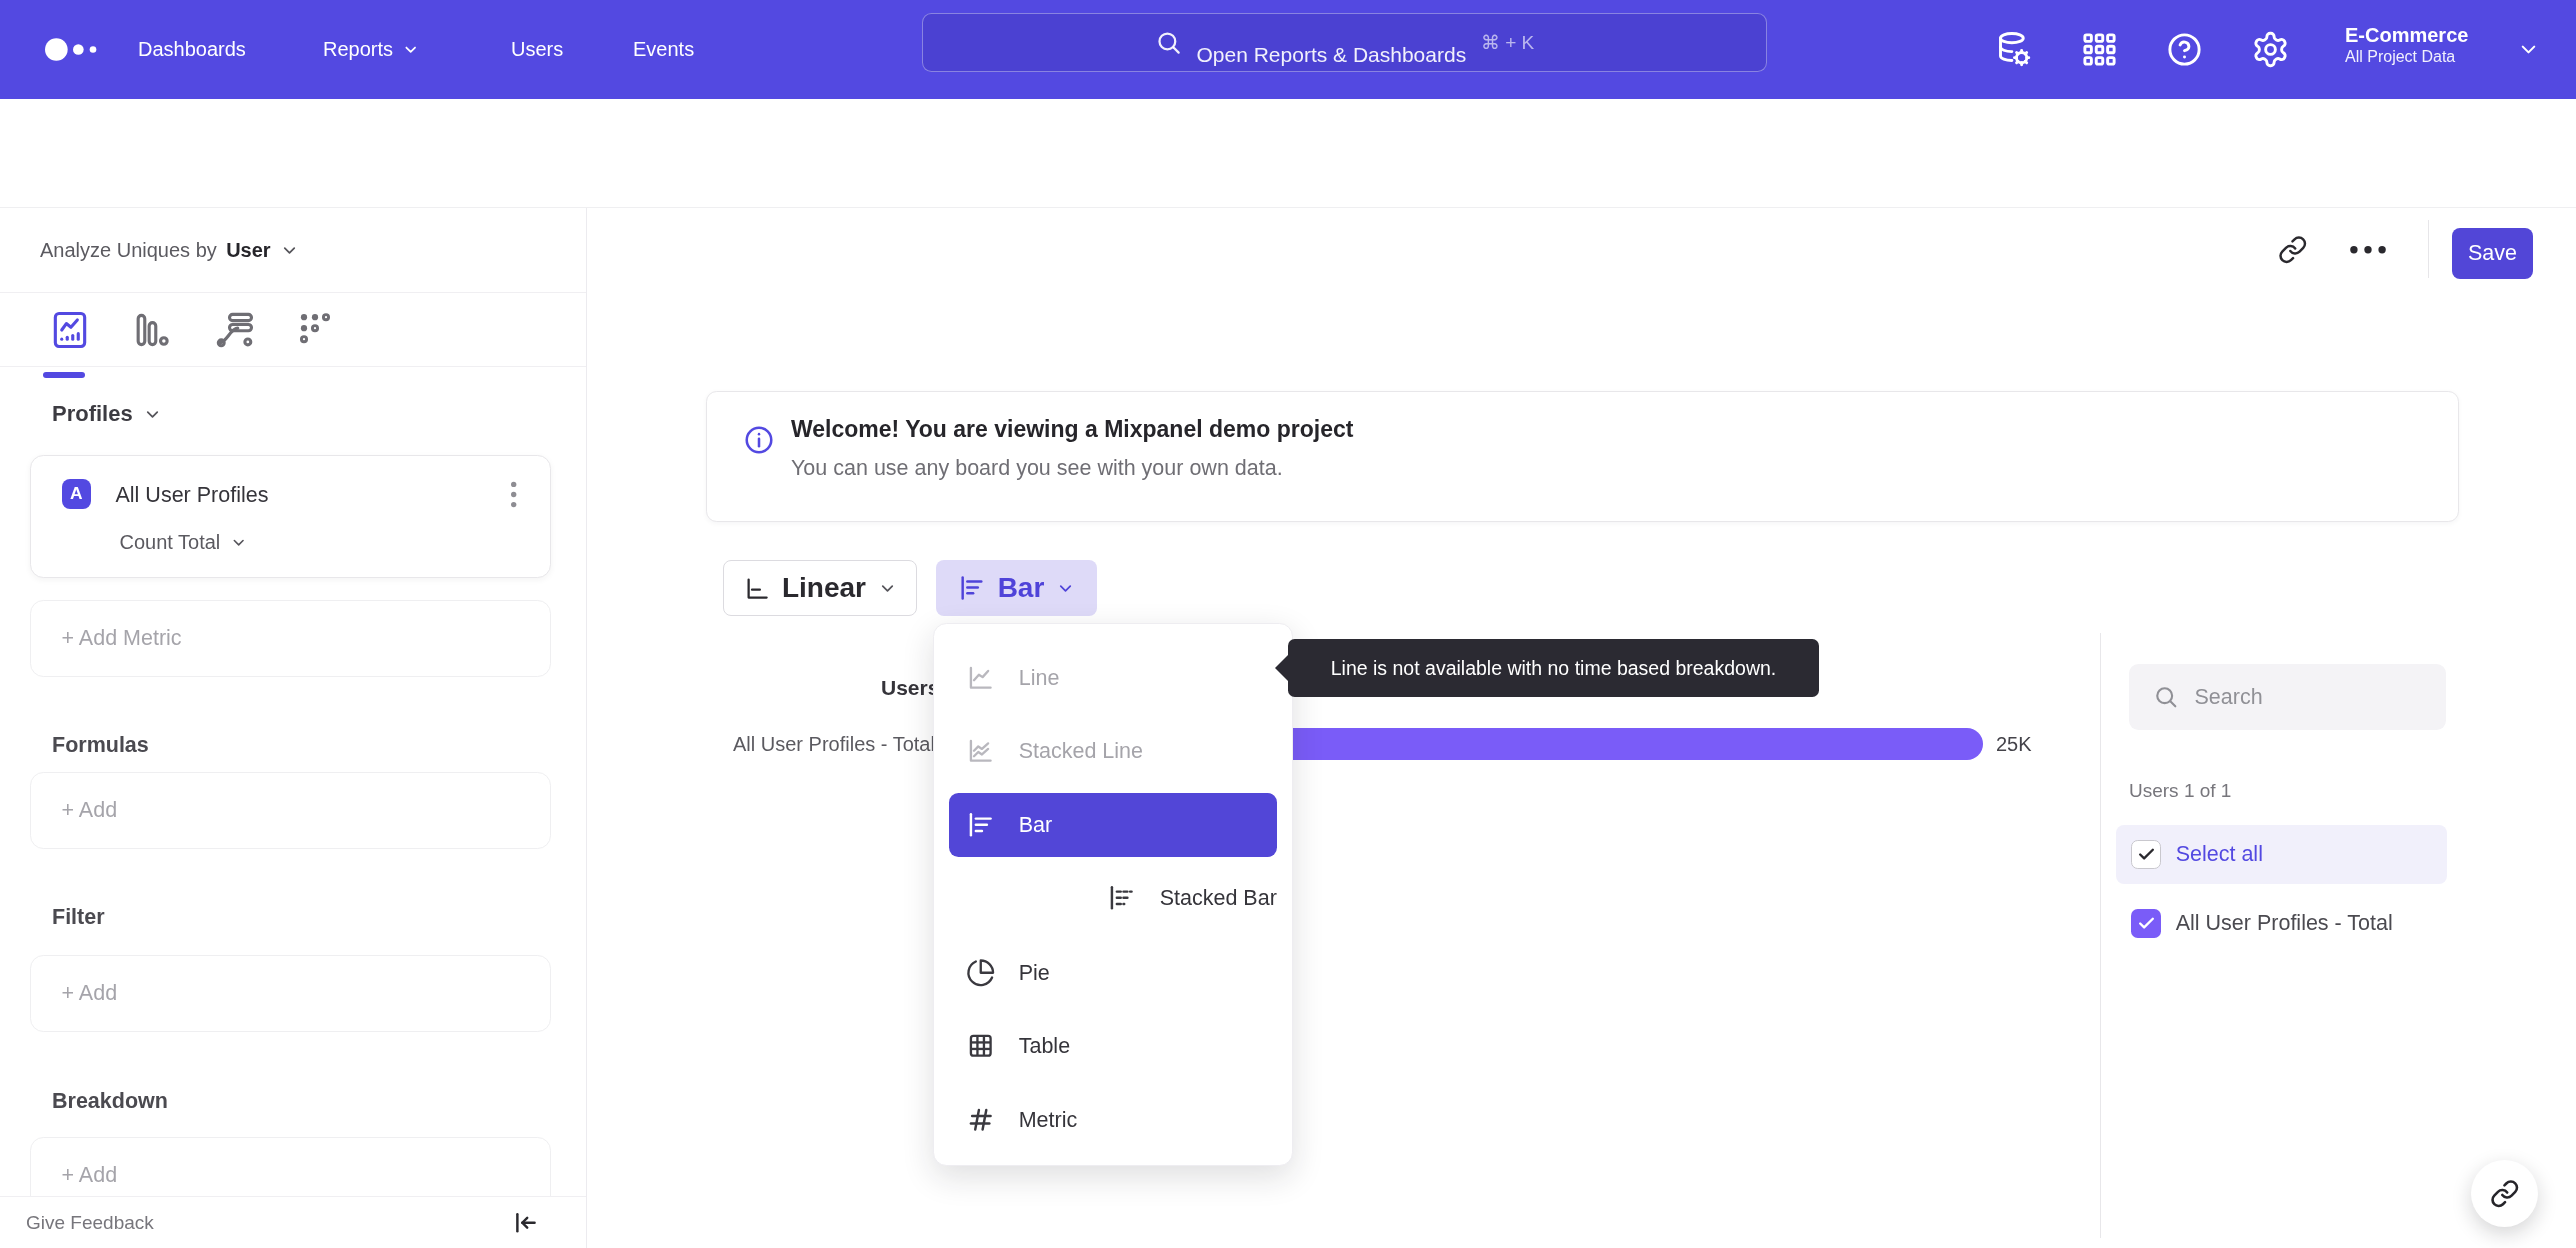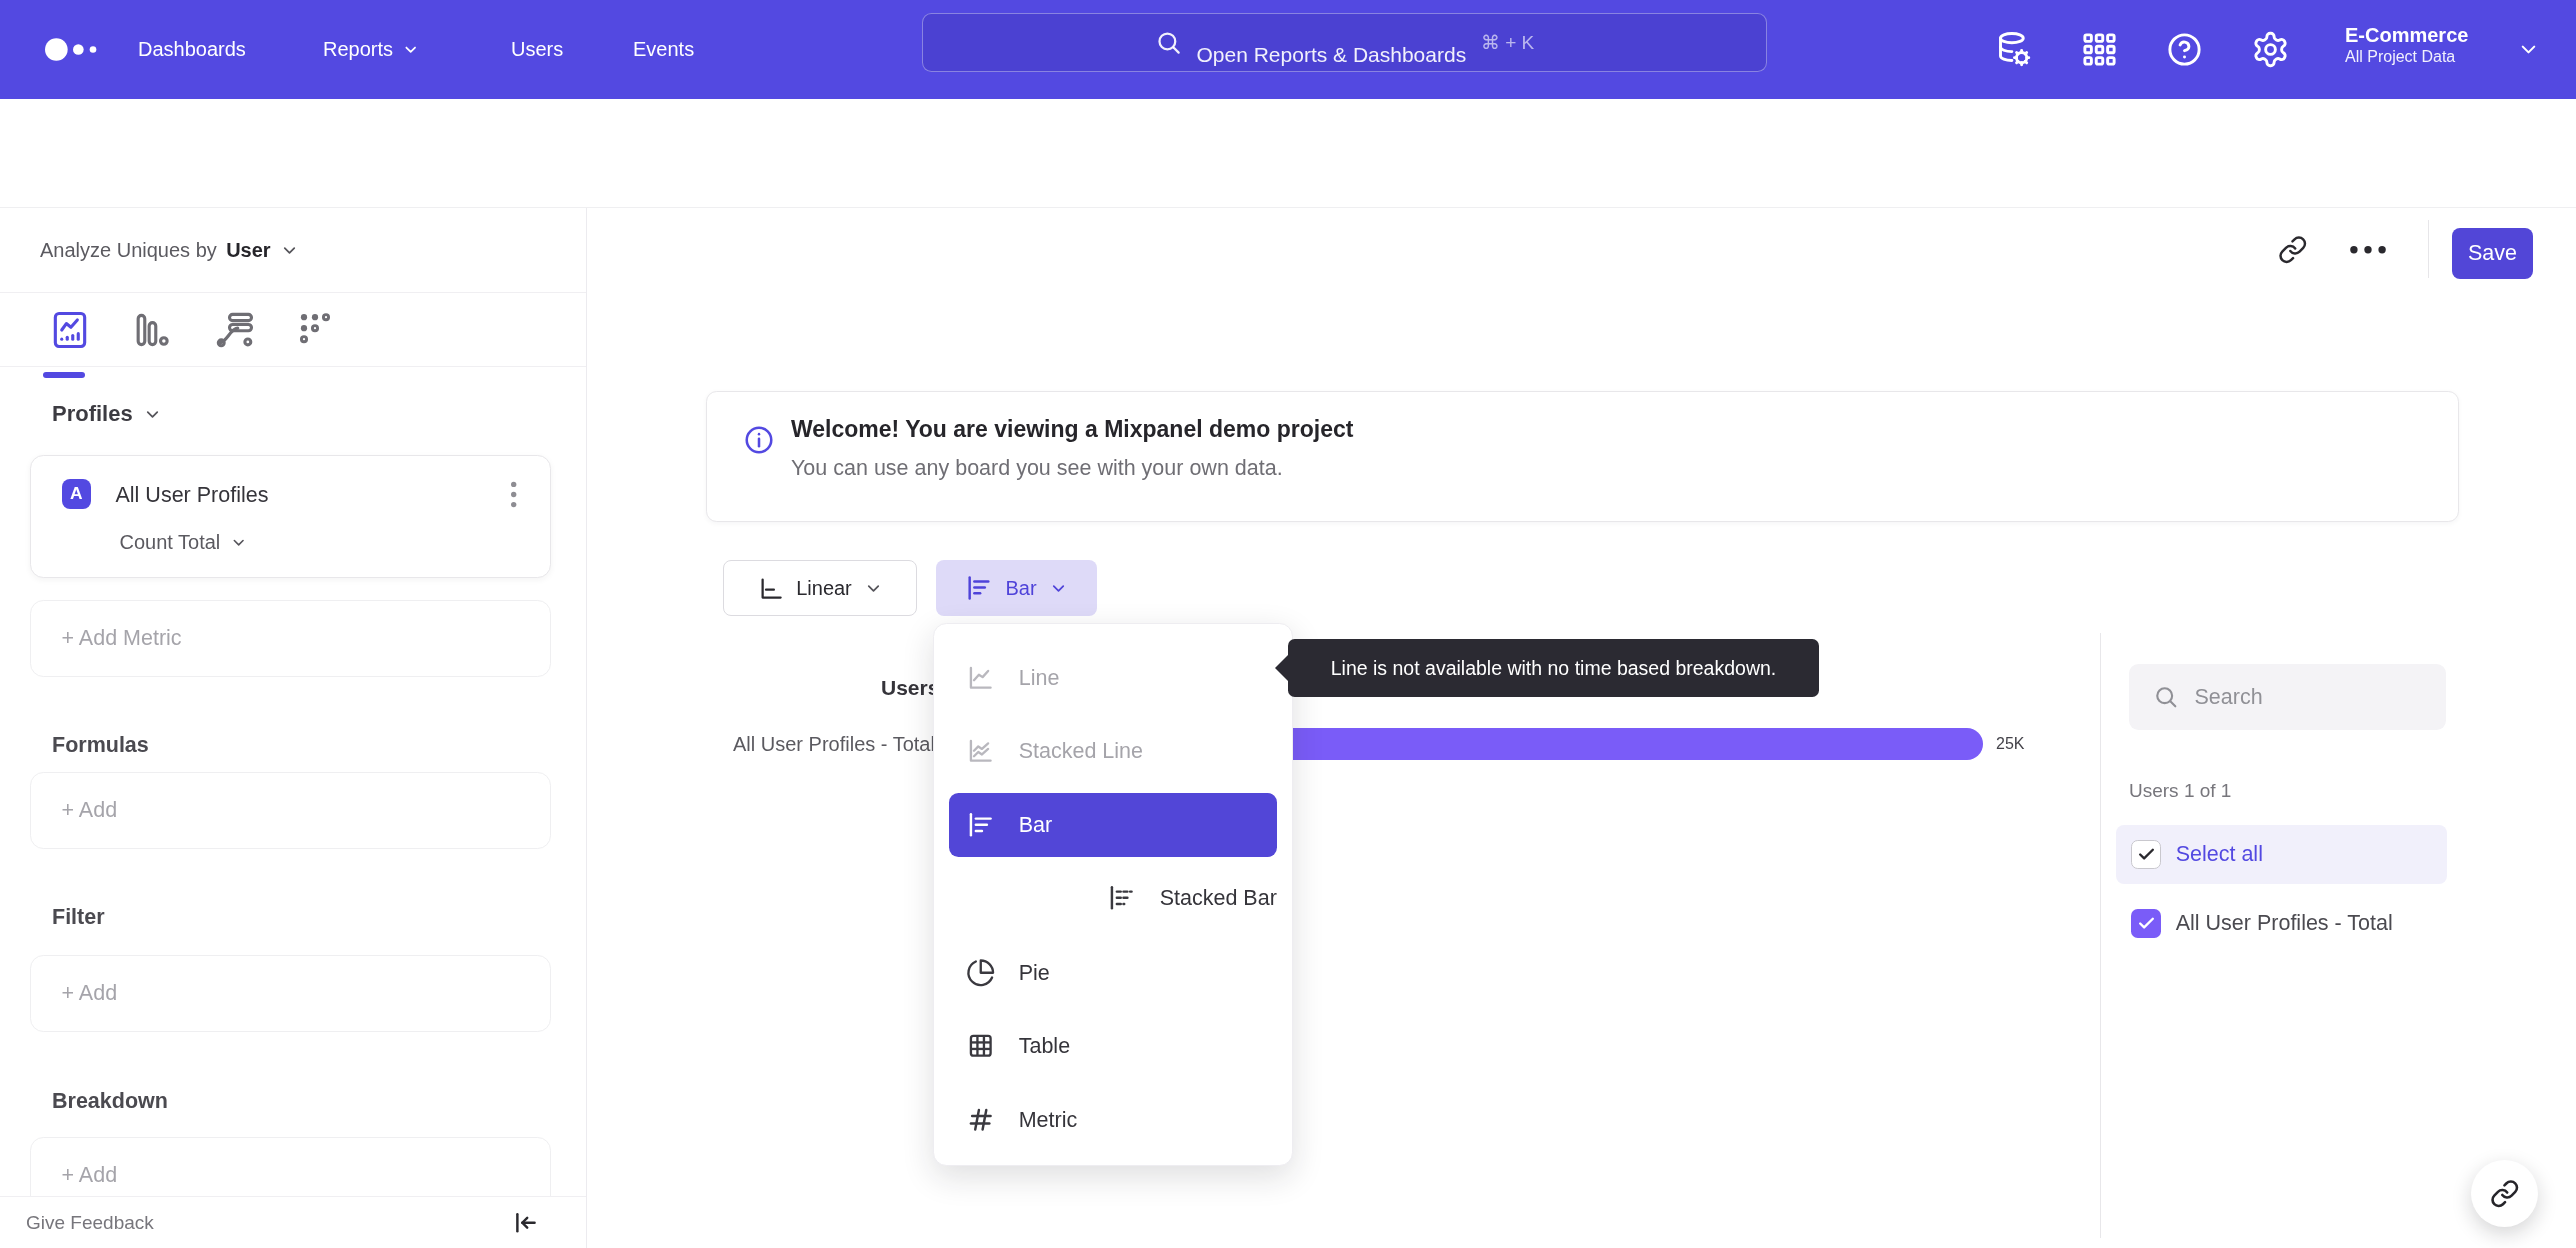--- a/index.html
+++ b/index.html
@@ -44,21 +44,21 @@
   .sb-footer{left:0;top:988px;width:586px;height:52px;background:#fff;border-top:1.3px solid #F0EFF2;box-sizing:border-box;z-index:5;}
 
   
   .banner{left:706px;top:391px;width:1753px;height:131px;background:#fff;border:1.3px solid #E8E7EA;border-radius:10.7px;
           box-sizing:border-box;box-shadow:0 1.3px 5.4px rgba(30,30,40,.04);}
   .banner-title{font-size:23px;font-weight:700;color:#26252A;}
   .banner-sub{font-size:21.5px;color:#6F6E74;}
   .btn{border-radius:8px;display:flex;align-items:center;justify-content:center;gap:12px;cursor:pointer;box-sizing:border-box;}
   .btn-linear{left:723px;top:560px;width:194px;height:56px;background:#fff;border:1.3px solid #DCDBE0;color:#2A292E;}
   .btn-bar{left:936px;top:560px;width:161px;height:56px;background:#DEDAF8;color:#4F43D9;}
-  .btn .lbl{font-size:20px;font-weight:400;}
+  .btn .lbl{font-size:28px;font-weight:700;}
 
   
   .menu{left:933px;top:623px;width:360px;height:543px;background:#fff;border:1.3px solid #EEEDF1;border-radius:13.4px;
         box-sizing:border-box;box-shadow:0 10.7px 32px rgba(25,25,35,.14);z-index:20;}
   .menu-item{position:absolute;left:14.8px;width:328px;height:64px;display:flex;align-items:center;gap:23px;
              padding-left:17.4px;box-sizing:border-box;border-radius:9.4px;font-size:21.5px;color:#35343A;cursor:pointer;}
   .menu-item .mi{width:29.5px;height:29.5px;}
   .menu-item.disabled{color:#A5A4AA;cursor:default;}
   .menu-item.selected{background:#5246D7;color:#fff;}
 
@@ -66,21 +66,21 @@
   .tooltip{left:1288px;top:639px;width:531px;height:58px;background:#2B2A32;border-radius:6.7px;z-index:30;
            display:flex;align-items:center;justify-content:center;color:#fff;font-size:19.5px;}
   .tooltip .arrow{position:absolute;left:-13.4px;top:14.8px;width:0;height:0;
                   border-top:14px solid transparent;border-bottom:14px solid transparent;border-right:14.8px solid #2B2A32;}
 
   
   .col-head{font-size:21px;font-weight:600;color:#35343A;}
   .bar-label{left:733px;top:728px;width:200px;height:32px;line-height:32px;font-size:20px;color:#5B5A60;
              white-space:nowrap;overflow:hidden;}
   .bar{left:1047px;top:728px;width:936px;height:32px;background:#7A5CF8;border-radius:2.7px 16px 16px 2.7px;}
-  .bar-val{left:1996px;top:728px;height:32px;line-height:32px;font-size:16px;color:#44434A;}
+  .bar-val{left:1996px;top:728px;height:32px;line-height:32px;font-size:20px;color:#44434A;}
 
   
   .vdivider{left:2100px;top:633px;width:1.3px;height:605px;background:#E8E7EA;}
   .rsearch{left:2129px;top:664px;width:317px;height:66px;background:#F4F3F6;border-radius:9.4px;
            display:flex;align-items:center;gap:16px;padding-left:24px;box-sizing:border-box;cursor:text;}
   .rsearch .ph{font-size:21.5px;color:#909096;}
   .rcount{font-size:19px;color:#77767C;}
   .rrow{position:absolute;left:2116px;width:331px;height:59px;border-radius:8px;display:flex;align-items:center;cursor:pointer;}
   .rrow.selall{background:#F1F0FB;}
   .cb{width:29.5px;height:29.5px;border-radius:6.7px;box-sizing:border-box;margin-left:15.4px;flex:none;

